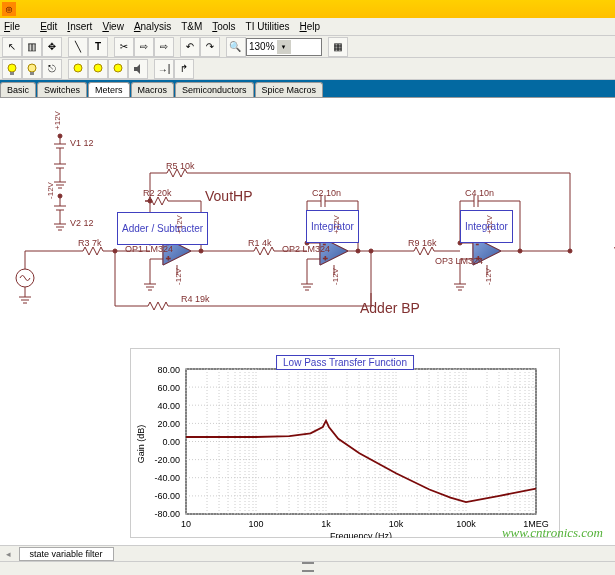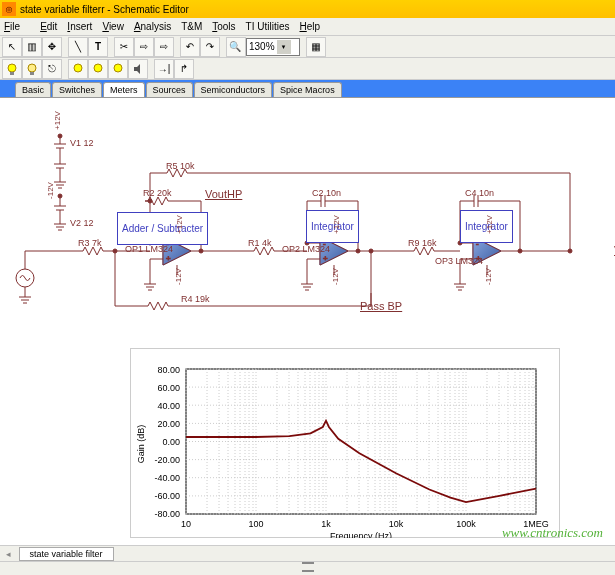--- a/index.html
+++ b/index.html
@@ -74,25 +74,25 @@
     font-size: 10px;
   }
   .combo .arrow {
     width: 14px; height: 14px;
     background: #d0d0c8;
     margin-left: 2px;
     display: flex; align-items: center; justify-content: center;
     font-size: 7px;
   }
   .tabbar {
-    background: #3b82f6;
+    background: #0369a1;
     height: 18px;
     display: flex;
     align-items: flex-end;
-    padding: 0 15px;
+    padding: 0 0;
     border-bottom: 1px solid #999;
     font-size: 9px;
   }
   .tab {
     padding: 2px 6px;
     border: 1px solid #999;
     border-bottom: none;
     background: #e8e8e0;
     margin-right: 1px;
     border-radius: 3px 3px 0 0;
@@ -119,24 +119,23 @@
     position: absolute;
     font-size: 10px;
     color: #4040c0;
     border: 1px solid #4040c0;
     padding: 10px 4px;
     background: #fff;
     white-space: nowrap;
   }
   .netlabel {
     position: absolute;
-    font-size: 11px;
+    font-size: 14px;
     color: #803030;
     white-space: nowrap;
-    text-decoration: underline;
   }
   .rail {
     position: absolute;
     font-size: 8px;
     color: #803030;
     white-space: nowrap;
   }
   
   .chart-wrap {
     position: absolute;
@@ -199,21 +198,20 @@
     font-style: italic;
     font-family: "Times New Roman", serif;
     margin-left: 24px;
   }
 </style>
 </head>
 <body>
 
 <div class="titlebar">
   <span class="icon">◎</span>
-  <span>state variable filterr - Schematic Editor</span>
 </div>
 
 <div class="menubar">
   <span><u>F</u><span title="File">ile</span></span>
   <span><u>E</u>dit</span>
   <span><u>I</u>nsert</span>
   <span><u>V</u>iew</span>
   <span><u>A</u>nalysis</span>
   <span>T&amp;M</span>
   <span><u>T</u>ools</span>
@@ -232,21 +230,21 @@
     </div>
   <div class="tsep"></div>
   <div class="tbtn">✂</div>
   <div class="tbtn">⇨</div>
   <div class="tbtn">⇨</div>
   <div class="tsep"></div>
   <div class="tbtn">↶</div>
   <div class="tbtn">↷</div>
   <div class="tsep"></div>
   <div class="tbtn">🔍</div>
-  <div class="combo" style="width:54px;">
+  <div class="combo" style="width:76px;">
     <span>130%</span>
     <span class="arrow">▾</span>
   </div>
   <div class="tsep"></div>
   <div class="tbtn">▦</div>
 </div>
 
 <div class="toolbar-row">
   <div class="tbtn">
       <svg viewBox="0 0 14 14">
@@ -284,21 +282,21 @@
     </div>
   <div class="tsep"></div>
   <div class="tbtn">→|</div>
   <div class="tbtn">↱</div>
 </div>
 
 <div class="tabbar">
   <div class="tab">Basic</div>
   <div class="tab">Switches</div>
   <div class="tab active">Meters</div>
-  <div class="tab">Sources</div>
+  <div class="tab">Macros</div>
   <div class="tab">Semiconductors</div>
   <div class="tab">Spice Macros</div>
 </div>
 
 <div class="canvas">
 
   <svg class="schematic" width="615" height="260">
     <defs>
       <g id="res-h">
         <path d="M0 0 h3 l2 -4 l4 8 l4 -8 l4 8 l4 -8 l2 4 h3" fill="none" stroke="#803030" stroke-width="1"></path>
@@ -414,31 +412,32 @@
 
   <div class="clabel" style="left:125px; top:146px;">OP1 LM324</div>
   <div class="clabel" style="left:282px; top:146px;">OP2 LM324</div>
   <div class="clabel" style="left:435px; top:158px;">OP3 LM324</div>
 
   <div class="boxlabel" style="left:117px; top:114px;">Adder / Subtracter</div>
   <div class="boxlabel" style="left:306px; top:112px;">Integrator</div>
   <div class="boxlabel" style="left:460px; top:112px;">Integrator</div>
 
   <div class="netlabel" style="left:205px; top:90px;">VoutHP</div>
-  <div class="netlabel" style="left:360px; top:202px;">Pass BP</div>
+  <div class="netlabel" style="left:360px; top:202px;">Adder BP</div>
   <div class="netlabel" style="left:570px; top:146px;margin-left:44px;">Vout LP</div>
 
   <div class="rail" style="left:170px; top:122px; transform:rotate(-90deg);">+12V</div>
   <div class="rail" style="left:170px; top:174px; transform:rotate(-90deg);">-12V</div>
   <div class="rail" style="left:327px; top:122px; transform:rotate(-90deg);">+12V</div>
   <div class="rail" style="left:327px; top:174px; transform:rotate(-90deg);">-12V</div>
   <div class="rail" style="left:480px; top:122px; transform:rotate(-90deg);">+12V</div>
   <div class="rail" style="left:480px; top:174px; transform:rotate(-90deg);">-12V</div>
 
   <div class="chart-wrap">
+    <div class="chart-title">Low Pass Transfer Function</div>
     <svg width="430" height="190">
       <g transform="translate(55,20)">
 
         <rect x="0" y="0" width="350" height="145" fill="none" stroke="#000"></rect>
         <g class="grid">
 
           <line x1="0" y1="0" x2="350" y2="0"></line>
           <line x1="0" y1="18.1" x2="350" y2="18.1"></line>
           <line x1="0" y1="36.2" x2="350" y2="36.2"></line>
           <line x1="0" y1="54.4" x2="350" y2="54.4"></line>

